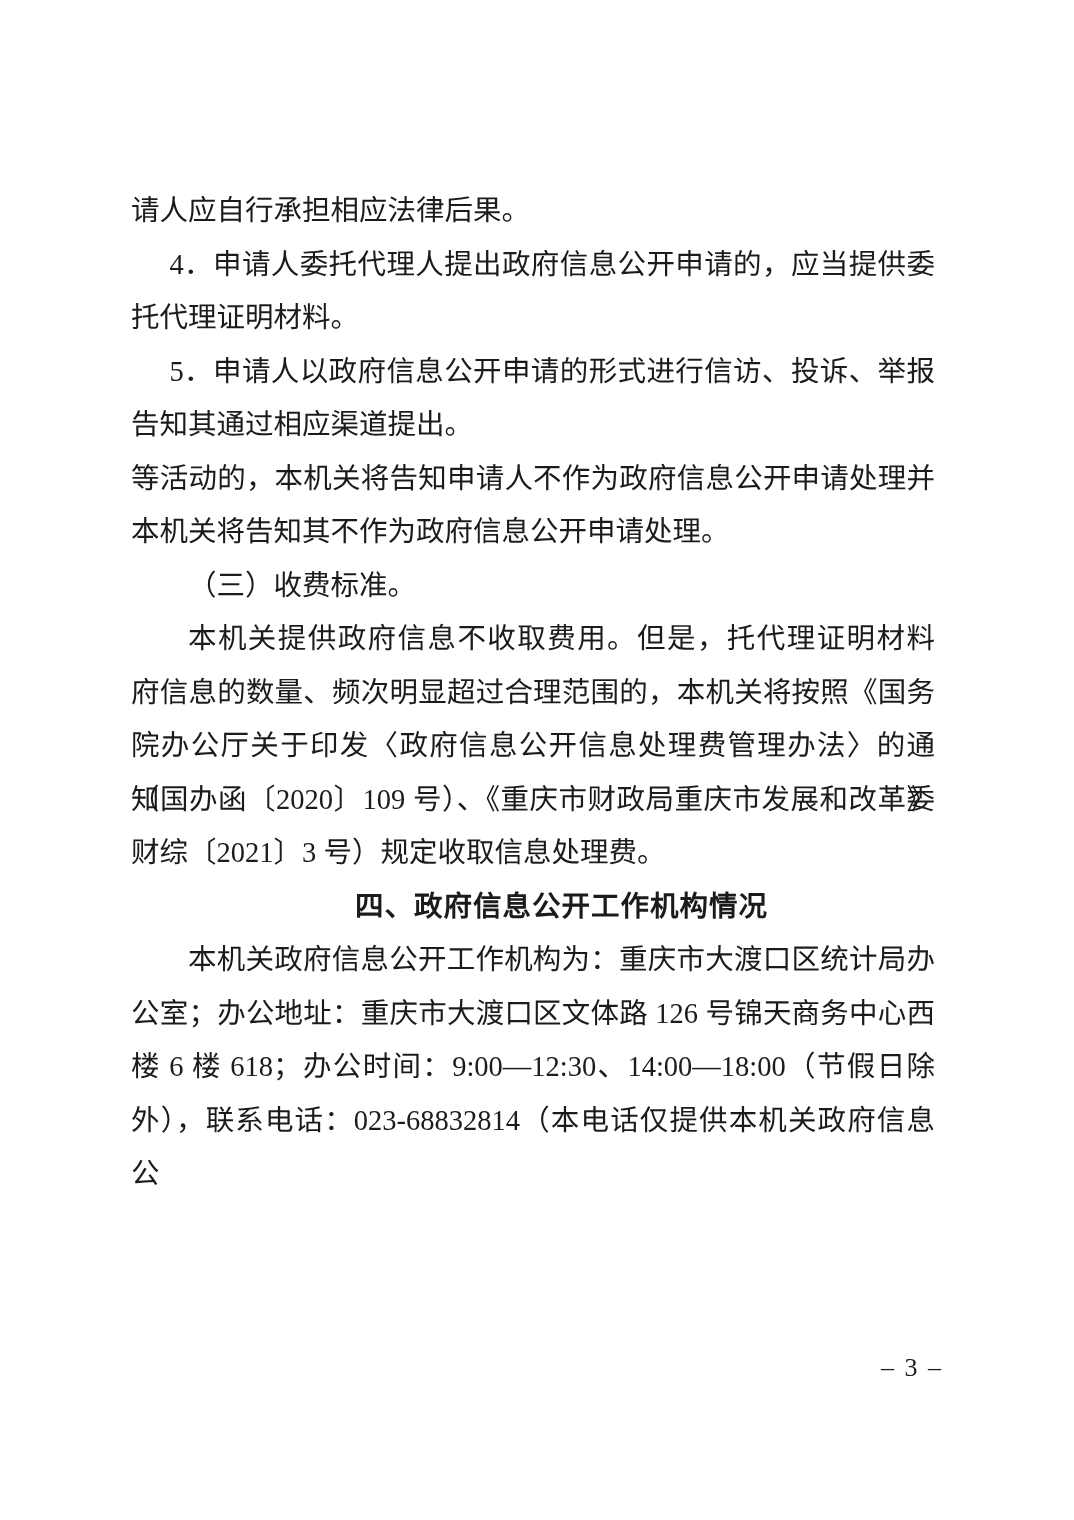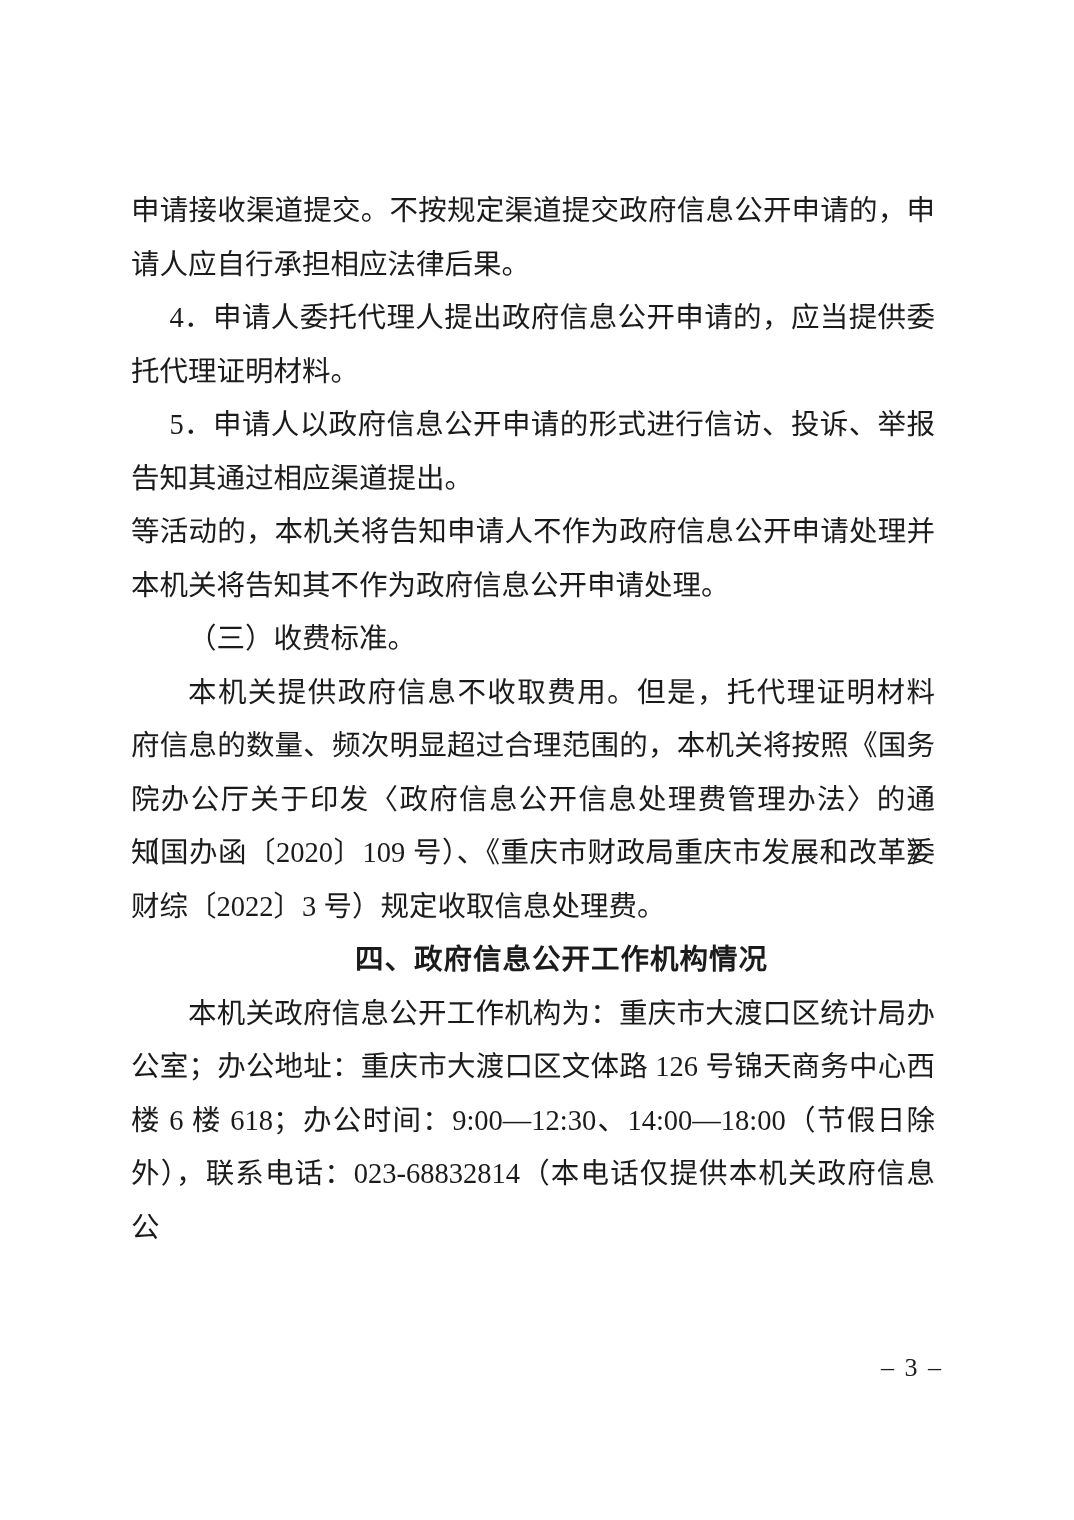--- a/index.html
+++ b/index.html
@@ -67,21 +67,20 @@
   }
 </style>
 </head>
 <body>
 
 <div class="page">
 
   <div class="text-block">
 
     <div class="para">
-      <div class="l j">申请接收渠道提交。不按规定渠道提交政府信息公开申请的，申</div>
       <div class="l">请人应自行承担相应法律后果。</div>
     </div>
 
     <div class="para">
       <div class="l j ind-num">4．申请人委托代理人提出政府信息公开申请的，应当提供委</div>
       <div class="l">托代理证明材料。</div>
     </div>
 
     <div class="para">
       <div class="l j ind-num">5．申请人以政府信息公开申请的形式进行信访、投诉、举报</div>
@@ -95,21 +94,21 @@
 
     <div class="para">
       <div class="l ind sub-heading">（三）收费标准。</div>
     </div>
 
     <div class="para">
       <div class="l j ind">本机关提供政府信息不收取费用。但是，托代理证明材料</div>
       <div class="l j">府信息的数量、频次明显超过合理范围的，本机关将按照《国务</div>
       <div class="l j">院办公厅关于印发〈政府信息公开信息处理费管理办法〉的通知》</div>
       <div class="l j">（国办函〔2020〕109 号）、《重庆市财政局重庆市发展和改革委</div>
-      <div class="l">财综〔2022〕3 号）规定收取信息处理费。</div>
+      <div class="l">财综〔2021〕3 号）规定收取信息处理费。</div>
     </div>
 
     <div class="para">
       <div class="l ind sec-heading">四、政府信息公开工作机构情况</div>
     </div>
 
     <div class="para">
       <div class="l j ind">本机关政府信息公开工作机构为：重庆市大渡口区统计局办</div>
       <div class="l j">公室；办公地址：重庆市大渡口区文体路 126 号锦天商务中心西</div>
       <div class="l j">楼 6 楼 618；办公时间：9:00—12:30、14:00—18:00（节假日除</div>

